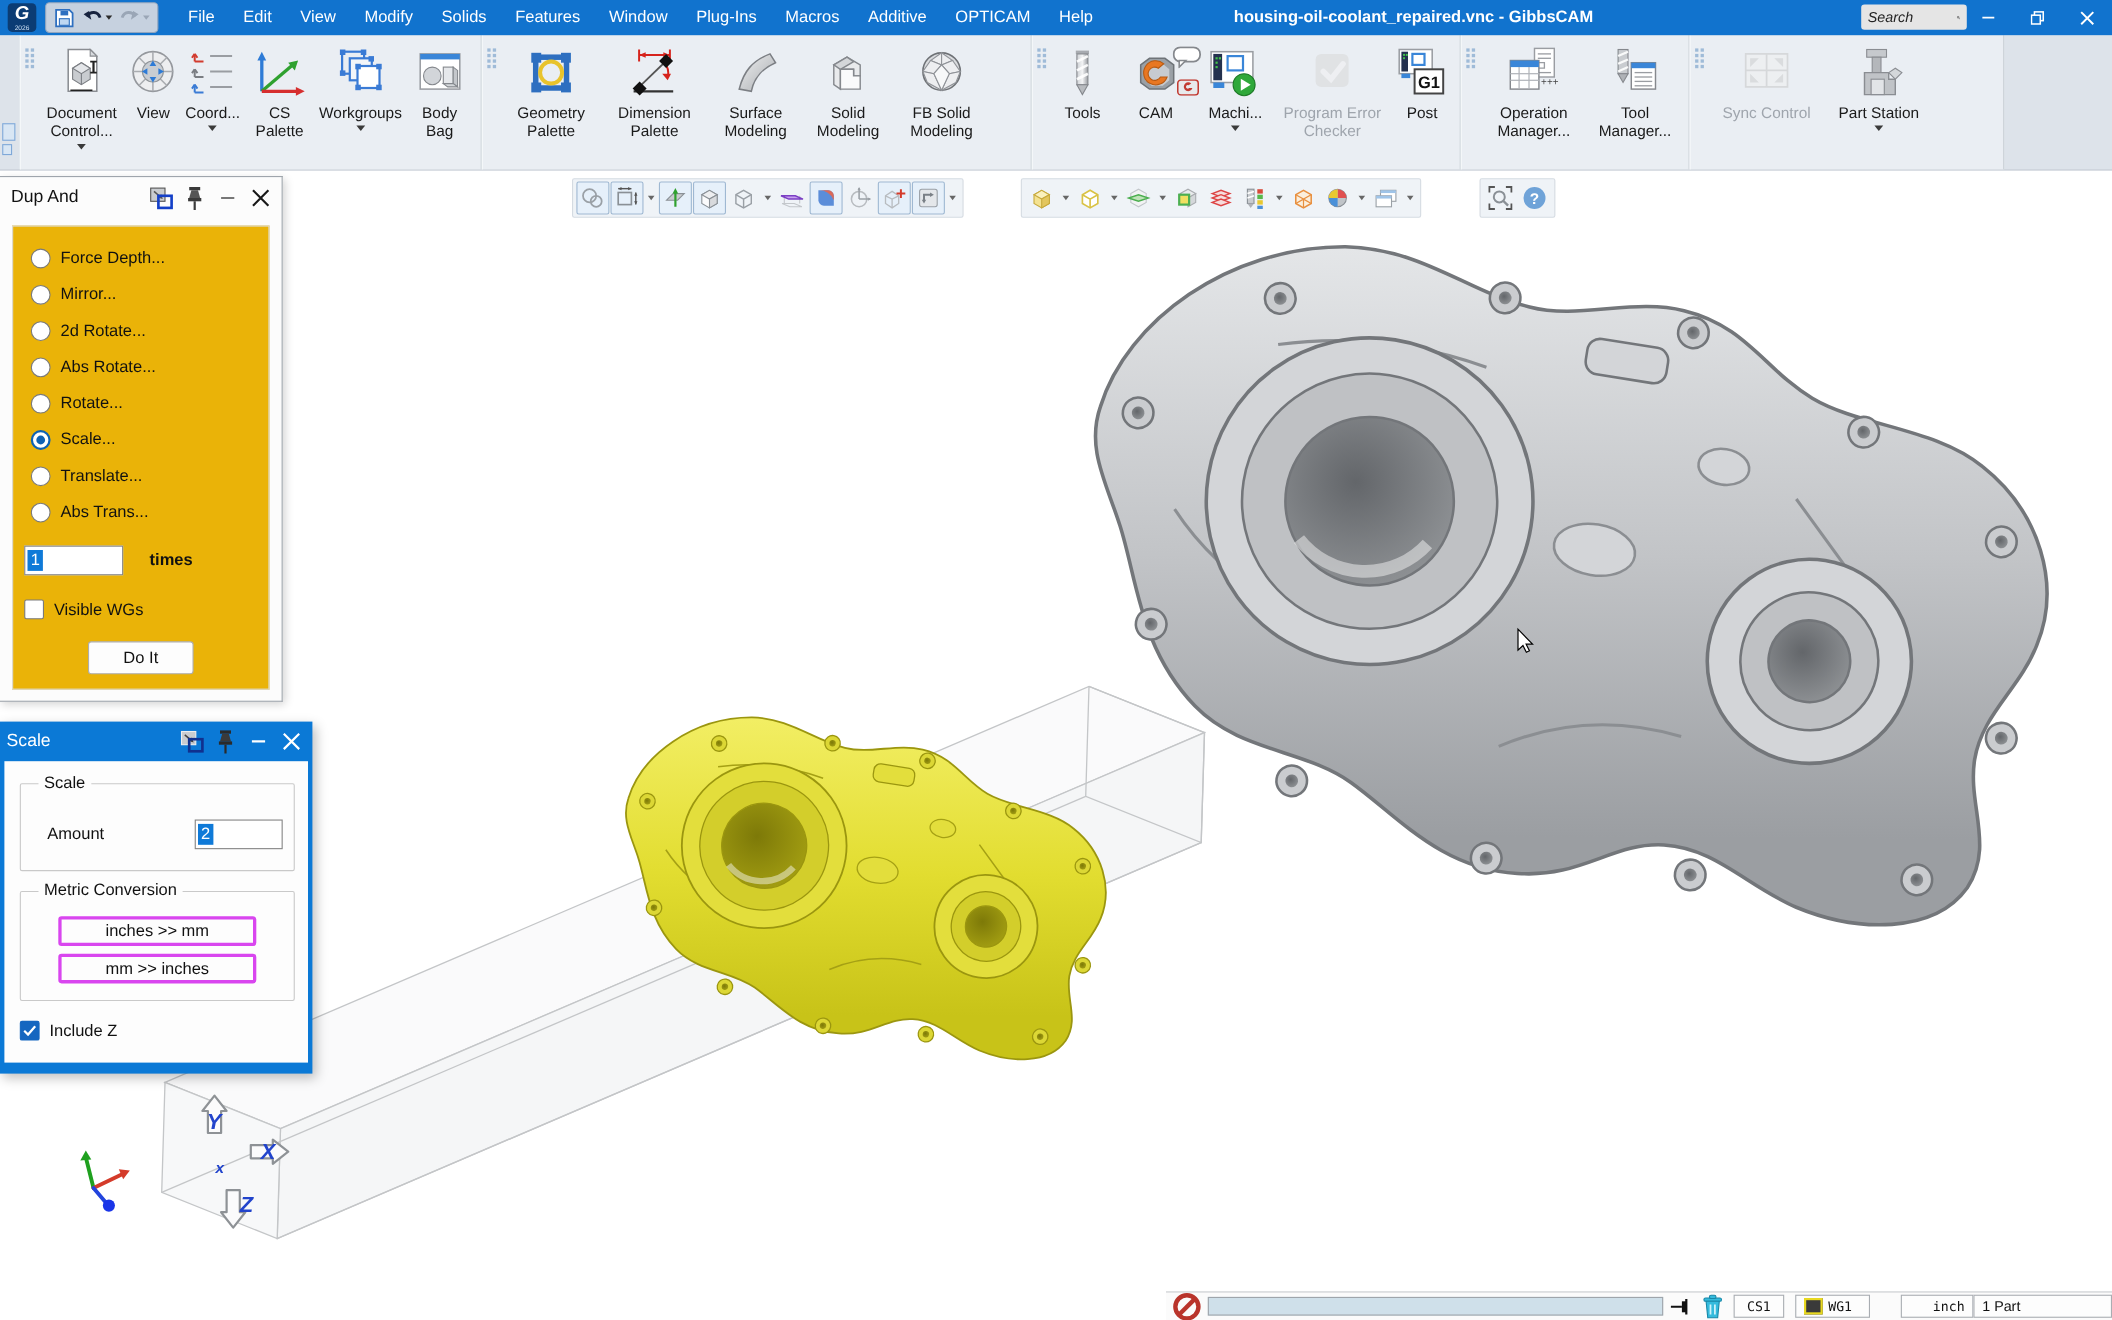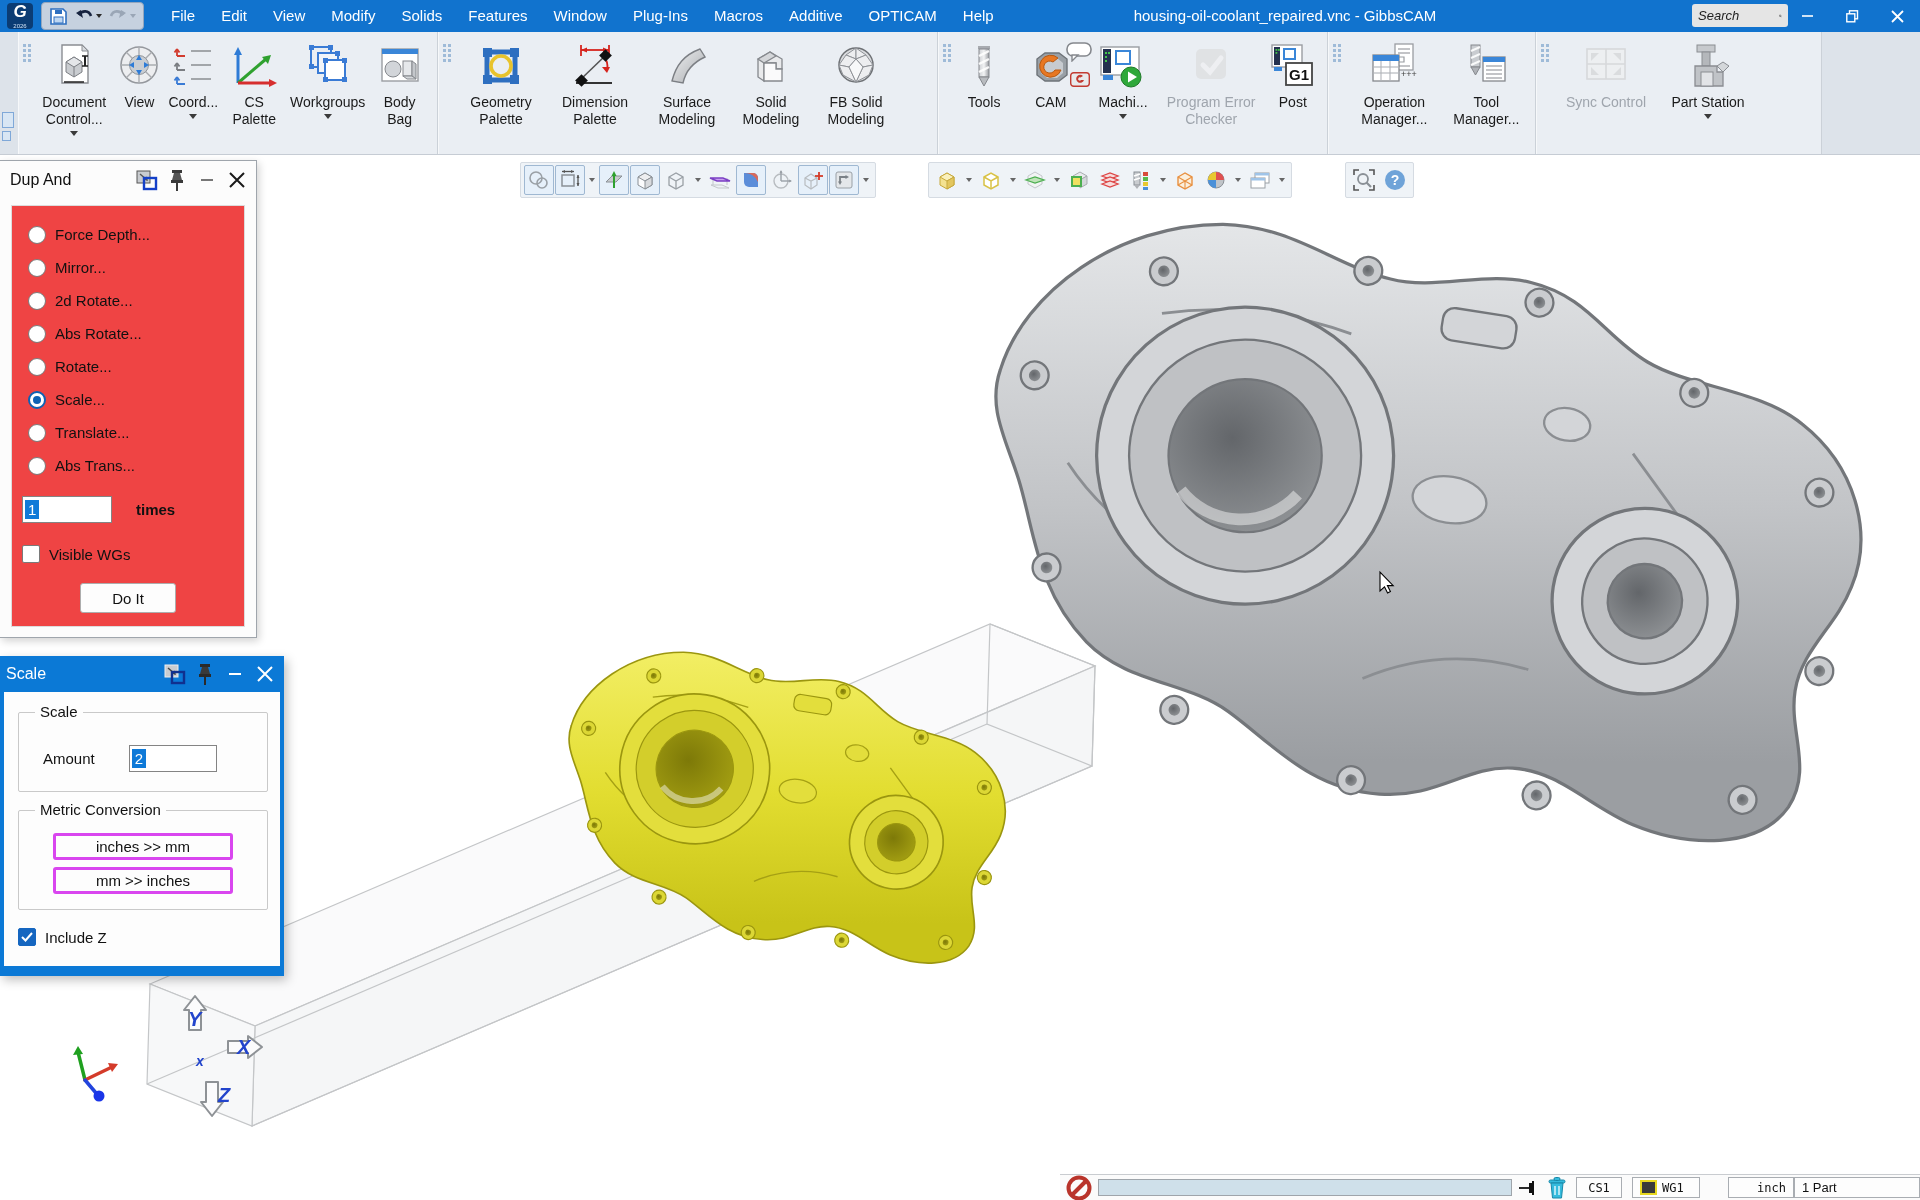--- a/index.html
+++ b/index.html
@@ -9,21 +9,21 @@
   .titlebar{position:absolute;left:0;top:0;width:1920px;height:32px;background:#1173CE;display:flex;align-items:center;z-index:20;}
   .applogo{width:26px;height:26px;margin-left:7px;border-radius:4px;background:#0B3C74;position:relative;flex:0 0 auto;}
   .applogo .g{position:absolute;left:0;top:-1px;width:26px;text-align:center;color:#fff;font-weight:bold;font-size:17px;font-style:italic;}
   .applogo .yr{position:absolute;left:0;bottom:0px;width:26px;text-align:center;color:#CFE2F6;font-size:6px;}
   .qat{height:26px;margin-left:8px;background:#C6D1DF;border:1px solid #93A6BE;border-radius:4px;display:flex;align-items:center;padding:0 5px;gap:2px;}
   .qbtn{display:flex;align-items:center;height:22px;padding:0 2px;}
   .qcaret{width:0;height:0;border-left:3.5px solid transparent;border-right:3.5px solid transparent;border-top:4.5px solid #2A2A2A;margin-left:2px;}
   .qcaret.dim{border-top-color:#9AA6B6;}
   .menu{display:flex;margin-left:14px;}
   .menu .mi{color:#FFFFFF;font-size:15px;padding:0 13px;line-height:32px;cursor:default;}
-  .t-title{position:absolute;left:1085px;top:0;width:400px;line-height:32px;text-align:center;color:#fff;font-weight:normal;font-size:15px;white-space:nowrap;}
+  .t-title{position:absolute;left:1085px;top:0;width:400px;line-height:32px;text-align:center;color:#fff;font-weight:bold;font-size:15px;white-space:nowrap;}
   .searchbox{position:absolute;left:1692px;top:4px;width:96px;height:23px;background:#e5e5e5;border-radius:3px;display:flex;align-items:center;justify-content:space-between;padding:0 6px;box-sizing:border-box;gap:40px;}
   .searchbox .ph{font-style:italic;font-size:13px;color:#222;}
   .wbtns{position:absolute;right:0;top:0;display:flex;height:32px;}
   .wbtn{width:45px;height:32px;display:flex;align-items:center;justify-content:center;}
   
   .ribbon{position:absolute;left:0;top:32px;width:1920px;height:122px;background:#DDE3EA;border-bottom:1px solid #C6CCD4;display:flex;z-index:15;}
   .rgroup{position:relative;background:#EAEEF3;border-right:1px solid #CBD1D8;border-left:1px solid #F6F8FA;display:flex;align-items:flex-start;padding:6px 6px 0 16px;box-sizing:border-box;height:122px;}
   .rhandle{position:absolute;left:4px;top:12px;width:8px;display:grid;grid-template-columns:3px 3px;gap:2px;}
   .rhandle i{width:3px;height:3px;background:#9FBBD8;}
   .ritem{display:flex;flex-direction:column;align-items:center;padding:2px 3px;cursor:default;}
@@ -38,21 +38,21 @@
   
   .minibar{position:absolute;background:#EFF3F7;border:1px solid #D5DBE2;border-radius:2px;display:flex;align-items:center;padding:2px 3px;gap:1px;z-index:6;}
   .tbtn{width:28px;height:28px;display:flex;align-items:center;justify-content:center;border:1px solid transparent;border-radius:2px;}
   .tbtn.on{border-color:#9FB8D2;background:#E6F0FA;}
   .tcaret{width:0;height:0;border-left:3.5px solid transparent;border-right:3.5px solid transparent;border-top:4.5px solid #666;margin:0 3px;}
   
   .palette{position:absolute;left:0;top:160px;width:257px;height:478px;background:#FCFCFC;border:1px solid #9FA5AC;border-left:none;box-sizing:border-box;box-shadow:2px 3px 8px rgba(0,0,0,.18);z-index:12;}
   .pal-title{height:38px;display:flex;align-items:center;}
   .pal-title .pt{font-size:16px;color:#111;margin-left:10px;flex:1;}
   .pal-ico{display:flex;align-items:center;justify-content:center;width:30px;height:30px;}
-  .pal-body{position:absolute;left:11px;top:44px;right:11px;bottom:10px;background:#ef4444;border:1px solid #DCDCDC;}
+  .pal-body{position:absolute;left:11px;top:44px;right:11px;bottom:10px;background:#eab308;border:1px solid #DCDCDC;}
   .radio-row{display:flex;align-items:center;height:33px;margin-left:16px;}
   .rdot{width:18px;height:18px;border-radius:50%;border:1.5px solid #7A7A7A;background:#fff;box-sizing:border-box;position:relative;flex:0 0 auto;}
   .radio-row.sel .rdot{border:2px solid #0E62B4;}
   .radio-row.sel .rdot::after{content:"";position:absolute;left:3px;top:3px;width:8px;height:8px;border-radius:50%;background:#0E62B4;}
   .radio-row .rlab{font-size:15px;color:#111;margin-left:9px;}
   .fieldrow{display:flex;align-items:center;margin:14px 0 0 10px;}
   .fakein{width:90px;height:27px;border:1px solid #848484;background:#fff;display:flex;align-items:center;box-sizing:border-box;}
   .selval{background:#0F7AD8;color:#fff;font-size:15px;padding:1px 3px;margin-left:2px;}
   .fieldrow .flab{font-size:15px;color:#111;margin-left:24px;font-weight:bold;}
   .chkrow{display:flex;align-items:center;margin:22px 0 0 10px;}
@@ -60,21 +60,21 @@
   .chk.checked{background:#1566C0;border-color:#1566C0;display:flex;align-items:center;justify-content:center;}
   .chkrow .clab{font-size:15px;color:#111;margin-left:9px;}
   .doit{display:block;margin:20px auto 0;width:96px;height:30px;background:#FDFDFD;border:1px solid #ADADAD;border-radius:3px;font-size:15px;color:#111;font-family:"Liberation Sans",sans-serif;}
   
   .scaledlg{position:absolute;left:0;top:656px;width:284px;height:320px;background:#0B79D6;box-shadow:3px 4px 10px rgba(0,0,0,.25);z-index:13;box-sizing:border-box;}
   .sd-title{height:36px;display:flex;align-items:center;}
   .sd-title .pt{color:#fff;font-size:16px;margin-left:6px;flex:1;}
   .sd-body{position:absolute;left:4px;top:36px;right:4px;bottom:10px;background:#FDFDFD;}
   .groupbox{position:absolute;border:1px solid #C9C9C9;border-radius:2px;}
   .gb-legend{position:absolute;top:-10px;left:16px;background:#FDFDFD;padding:0 5px;font-size:15px;color:#111;}
-  .amt-row{position:absolute;left:24px;top:32px;right:10px;display:flex;align-items:center;}
+  .amt-row{position:absolute;left:24px;top:32px;right:10px;display:flex;align-items:center;gap:48px;}
   .amt-row .alab{font-size:15px;color:#111;}
   .mbtn{display:block;width:180px;height:27px;margin:0 auto 7px;background:#FDFDFD;border:3px solid #d946ef;border-radius:3px;font-size:15px;color:#111;font-family:"Liberation Sans",sans-serif;}
   
   .statusbar{position:absolute;right:0;bottom:0;width:860px;height:25px;background:#FBFBFB;border-top:1px solid #C9CCD0;display:flex;align-items:center;z-index:9;}
   .sb-progress{width:412px;height:15px;border:1px solid #9FA5AB;background:#CFE0EA;margin-left:6px;}
   .sbox{border:1px solid #A9ADB2;background:#FDFDFD;height:21px;display:flex;align-items:center;padding:0 7px;font-family:"DejaVu Sans Mono",monospace;font-size:12px;color:#111;box-sizing:border-box;}
   .sbox.sans{font-family:"Liberation Sans",sans-serif;font-size:13px;}
   .wgbox-ico{width:13px;height:11px;background:#3A3A3A;border:2px solid #E8D820;margin-right:5px;}
   
   .vp{position:absolute;left:0;top:154px;z-index:1;}

